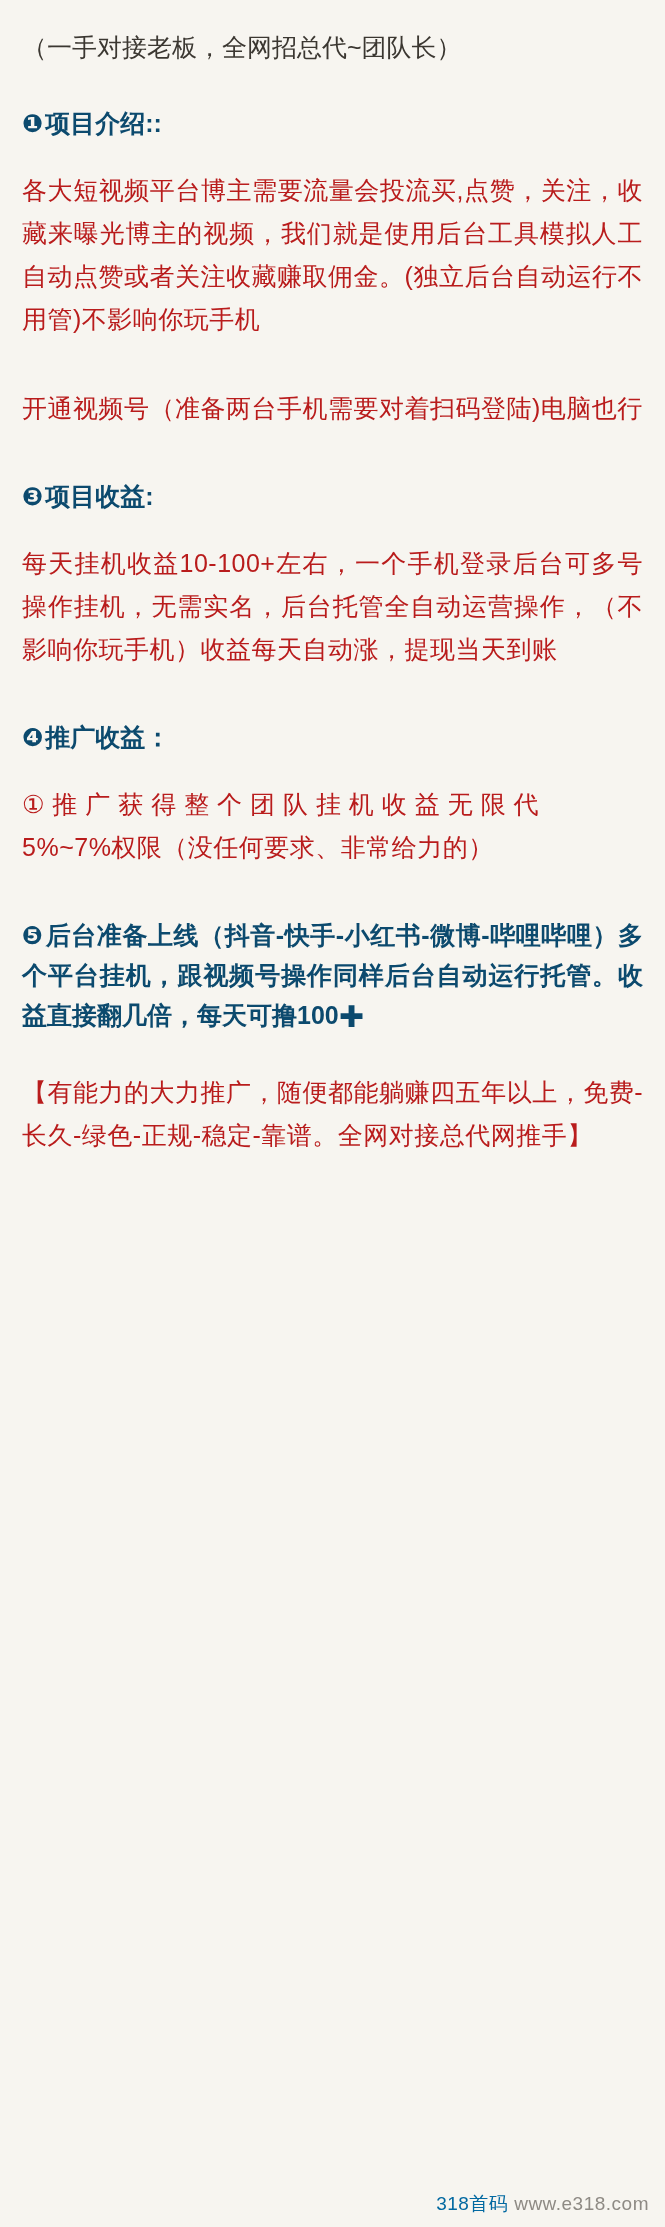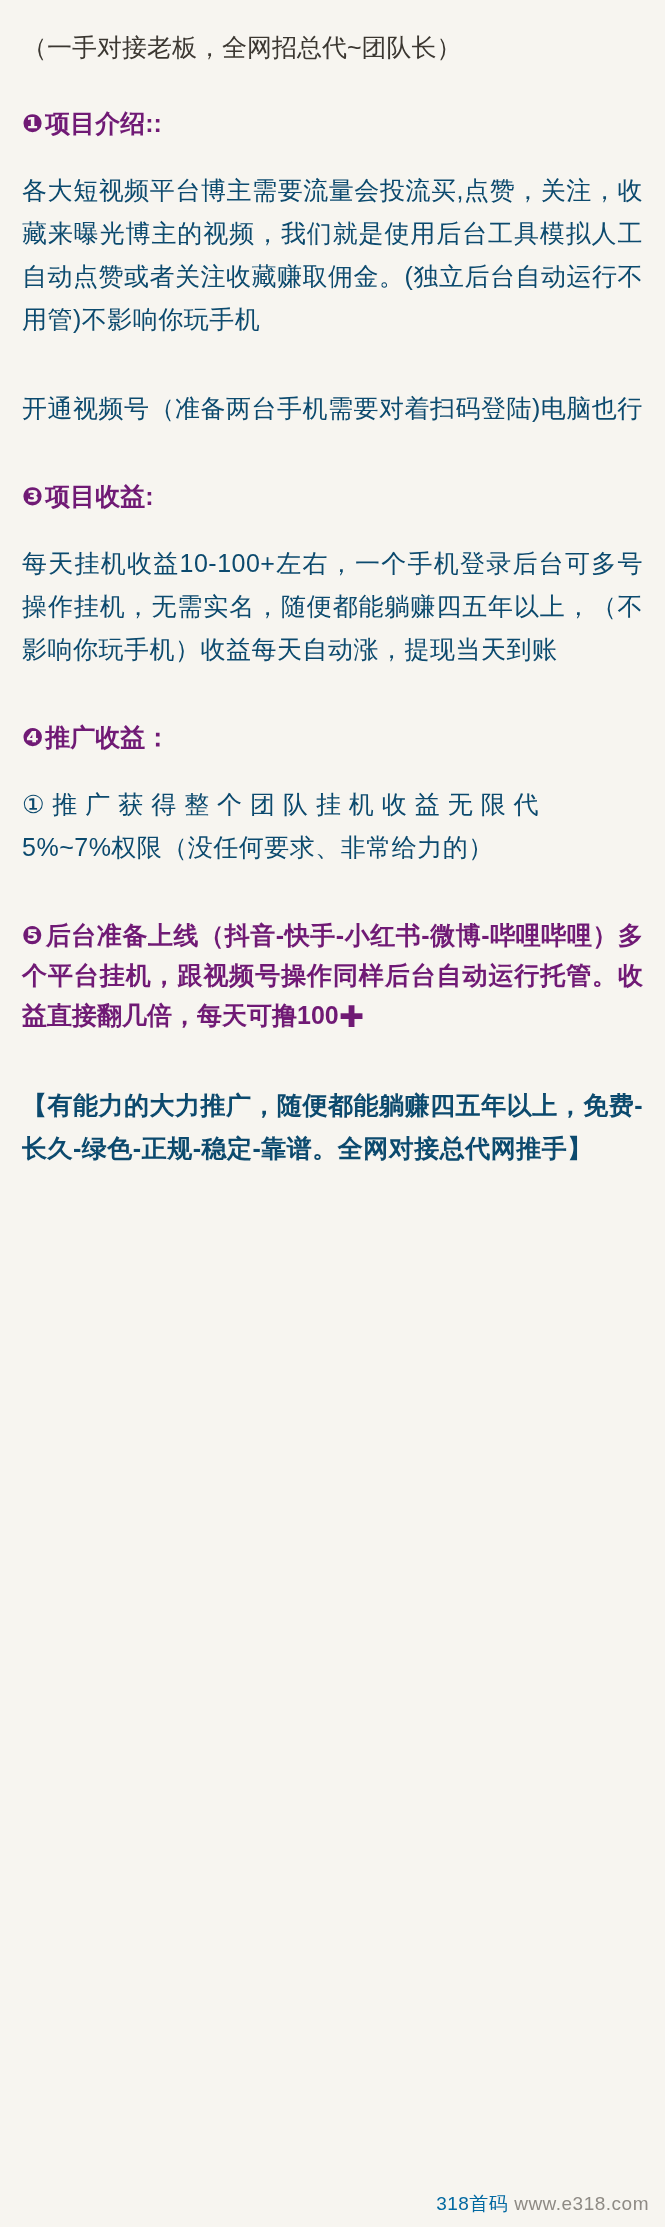--- a/index.html
+++ b/index.html
@@ -20,35 +20,35 @@
     box-sizing: border-box;
     padding: 26px 22px 60px 22px;
     background: #f7f5f0;
     position: relative;
   }
   .para {
     font-size: 25px;
     line-height: 1.72;
     letter-spacing: 0.5px;
     margin: 0 0 30px 0;
-    color: #0c4a6e;
+    color: #b91c1c;
     word-break: break-word;
   }
   .headline {
     font-size: 25px;
     line-height: 1.72;
     margin: 0 0 34px 0;
     color: #3b3731;
   }
   .section-title {
     font-size: 25px;
     line-height: 1.6;
     margin: 0 0 26px 0;
     font-weight: bold;
-    color: #701a75;
+    color: #0c4a6e;
   }
   .section-title .num {
     font-weight: bold;
     margin-right: 2px;
   }
   .gap-lg { margin-bottom: 46px; }
   .justify {
     text-align: justify;
     text-justify: inter-ideograph;
   }
@@ -78,28 +78,28 @@
 <div class="page">
 
   <p class="headline">（一手对接老板，全网招总代~团队长）</p>
 
   <p class="section-title"><span class="num">❶</span><span>项目介绍::</span></p>
   <p class="para justify gap-lg">各大短视频平台博主需要流量会投流买,点赞，关注，收藏来曝光博主的视频，我们就是使用后台工具模拟人工自动点赞或者关注收藏赚取佣金。(独立后台自动运行不用管)不影响你玩手机</p>
 
   <p class="para justify gap-lg">开通视频号（准备两台手机需要对着扫码登陆)电脑也行</p>
 
   <p class="section-title"><span class="num">❸</span><span>项目收益:</span></p>
-  <p class="para justify gap-lg">每天挂机收益10-100+左右，一个手机登录后台可多号操作挂机，无需实名，随便都能躺赚四五年以上，（不影响你玩手机）收益每天自动涨，提现当天到账</p>
+  <p class="para justify gap-lg">每天挂机收益10-100+左右，一个手机登录后台可多号操作挂机，无需实名，后台托管全自动运营操作，（不影响你玩手机）收益每天自动涨，提现当天到账</p>
 
   <p class="section-title"><span class="num">❹</span><span>推广收益：</span></p>
   <p class="para" style="margin-bottom:0;">① 推 广 获 得 整 个 团 队 挂 机 收 益 无 限 代</p>
   <p class="para gap-lg">5%~7%权限（没任何要求、非常给力的）</p>
 
   <p class="section-title justify"><span class="num">❺</span><span>后台准备上线（抖音-快手-小红书-微博-哔哩哔哩）多个平台挂机，跟视频号操作同样后台自动运行托管。收益直接翻几倍，每天可撸100</span><span class="plus-glyph">✚</span></p>
 
-  <p class="para justify" style="margin-top:49px;font-weight:bold;">【有能力的大力推广，随便都能躺赚四五年以上，免费-长久-绿色-正规-稳定-靠谱。全网对接总代网推手】</p>
+  <p class="para justify" style="margin-top:36px;">【有能力的大力推广，随便都能躺赚四五年以上，免费-长久-绿色-正规-稳定-靠谱。全网对接总代网推手】</p>
 
   <div class="watermark">
     <span class="wm-strong">318首码</span>
     <span>www.e318.com</span>
   </div>
 
 </div>
 
 </body></html>

